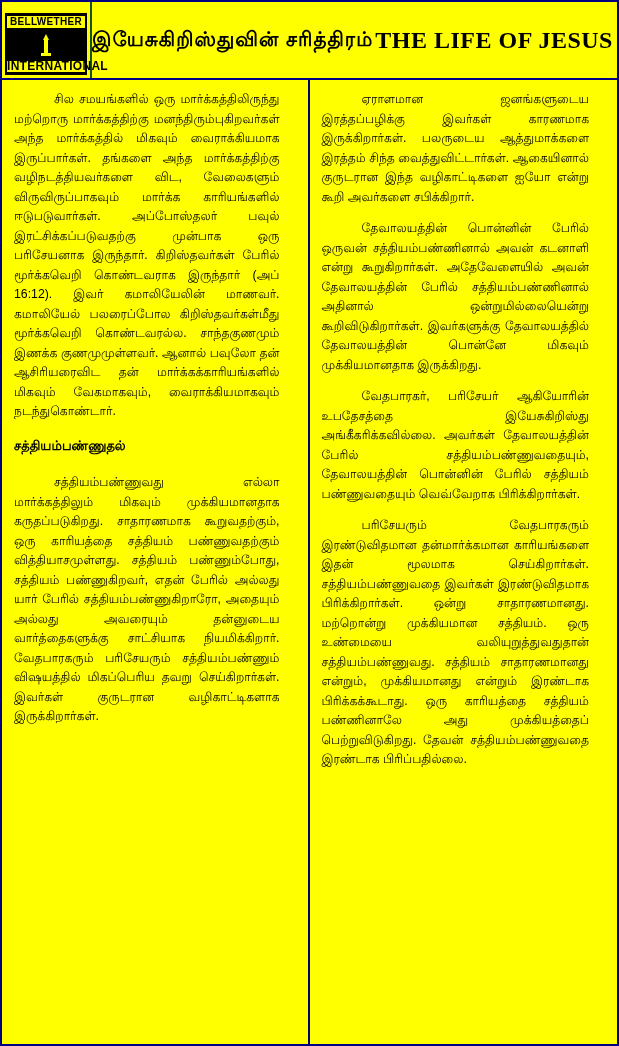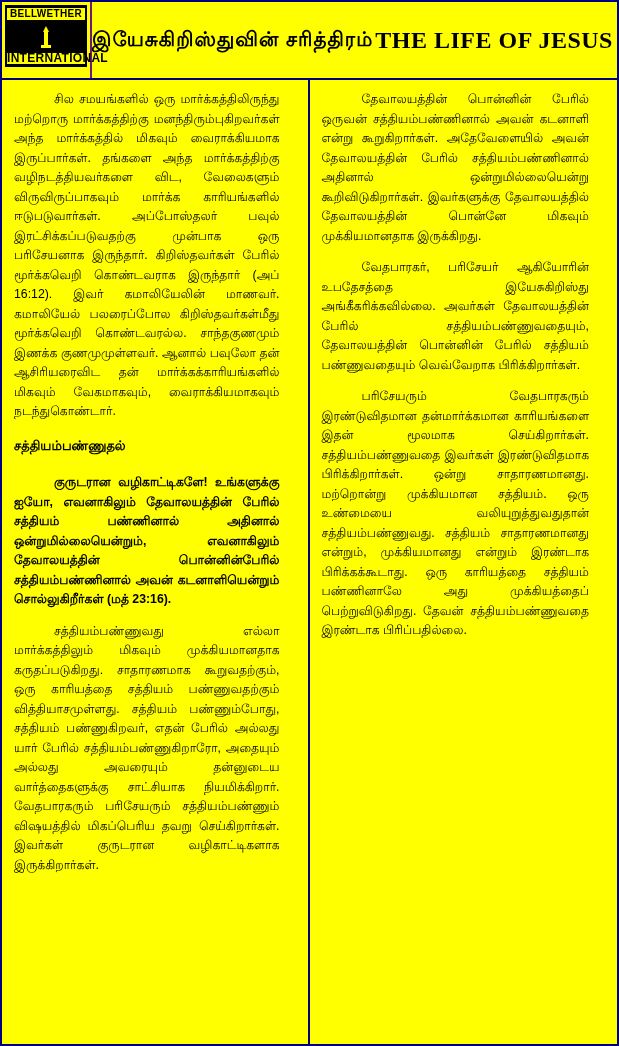--- a/index.html
+++ b/index.html
@@ -23,24 +23,24 @@
   .header {
     position: relative;
     height: 78px;
     border-bottom: 2px solid #000080;
     box-sizing: border-box;
     display: flex;
     align-items: stretch;
   }
   .logo-box {
     width: 112px;
-    border-right: 2px solid #701a75;
-    box-sizing: border-box;
-    display: flex;
-    align-items: flex-start;
+    border-right: 2px solid #14532d;
+    box-sizing: border-box;
+    display: flex;
+    align-items: flex-end;
     justify-content: center;
     padding: 3px;
   }
   .logo-inner {
     width: 82px;
     height: 62px;
     background: #000000;
     color: #ffff00;
     display: flex;
     flex-direction: column;
@@ -198,25 +198,25 @@
       </div>
     </div>
 
   </div>
 
   <div class="body-wrap">
 
     <div class="col left">
       <p class="para">சில சமயங்களில் ஒரு மார்க்கத்திலிருந்து மற்றொரு மார்க்கத்திற்கு மனந்திரும்புகிறவர்கள் அந்த மார்க்கத்தில் மிகவும் வைராக்கியமாக இருப்பார்கள். தங்களை அந்த மார்க்கத்திற்கு வழிநடத்தியவர்களை விட, வேலைகளும் விருவிருப்பாகவும் மார்க்க காரியங்களில் ஈடுபடுவார்கள். அப்போஸ்தலர் பவுல் இரட்சிக்கப்படுவதற்கு முன்பாக ஒரு பரிசேயனாக இருந்தார். கிறிஸ்தவர்கள் பேரில் மூர்க்கவெறி கொண்டவராக இருந்தார் (அப் 16:12). இவர் கமாலியேலின் மாணவர். கமாலியேல் பலரைப்போல கிறிஸ்தவர்கள்மீது மூர்க்கவெறி கொண்டவரல்ல. சாந்தகுணமும் இணக்க குணமுமுள்ளவர். ஆனால் பவுலோ தன் ஆசிரியரைவிட தன் மார்க்கக்காரியங்களில் மிகவும் வேகமாகவும், வைராக்கியமாகவும் நடந்துகொண்டார்.</p>
       <h2 class="subhead">சத்தியம்பண்ணுதல்</h2>
-      <p class="quote">குருடரான வழிகாட்டிகளே! உங்களுக்கு ஐயோ, எவனாகிலும் தேவாலயத்தின் பேரில் சத்தியம் பண்ணினால் அதினால் ஒன்றுமில்லையென்றும், எவனாகிலும் தேவாலயத்தின் பொன்னின்பேரில் சத்தியம்பண்ணினால் அவன் கடனாளியென்றும் சொல்லுகிறீர்கள் (மத் 23:16).</p>
       <p class="para">சத்தியம்பண்ணுவது எல்லா மார்க்கத்திலும் மிகவும் முக்கியமானதாக கருதப்படுகிறது. சாதாரணமாக கூறுவதற்கும், ஒரு காரியத்தை சத்தியம் பண்ணுவதற்கும் வித்தியாசமுள்ளது. சத்தியம் பண்ணும்போது, சத்தியம் பண்ணுகிறவர், எதன் பேரில் அல்லது யார் பேரில் சத்தியம்பண்ணுகிறாரோ, அதையும் அல்லது அவரையும் தன்னுடைய வார்த்தைகளுக்கு சாட்சியாக நியமிக்கிறார். வேதபாரகரும் பரிசேயரும் சத்தியம்பண்ணும் விஷயத்தில் மிகப்பெரிய தவறு செய்கிறார்கள். இவர்கள் குருடரான வழிகாட்டிகளாக இருக்கிறார்கள்.</p>
     </div>
 
     <div class="col right">
+      <p class="para">ஏராளமான ஜனங்களுடைய இரத்தப்பழிக்கு இவர்கள் காரணமாக இருக்கிறார்கள். பலருடைய ஆத்துமாக்களை இரத்தம் சிந்த வைத்துவிட்டார்கள். ஆகையினால் குருடரான இந்த வழிகாட்டிகளை ஐயோ என்று கூறி அவர்களை சபிக்கிறார்.</p>
       <p class="para">தேவாலயத்தின் பொன்னின் பேரில் ஒருவன் சத்தியம்பண்ணினால் அவன் கடனாளி என்று கூறுகிறார்கள். அதேவேளையில் அவன் தேவாலயத்தின் பேரில் சத்தியம்பண்ணினால் அதினால் ஒன்றுமில்லையென்று கூறிவிடுகிறார்கள். இவர்களுக்கு தேவாலயத்தில் தேவாலயத்தின் பொன்னே மிகவும் முக்கியமானதாக இருக்கிறது.</p>
       <p class="para">வேதபாரகர், பரிசேயர் ஆகியோரின் உபதேசத்தை இயேசுகிறிஸ்து அங்கீகரிக்கவில்லை. அவர்கள் தேவாலயத்தின் பேரில் சத்தியம்பண்ணுவதையும், தேவாலயத்தின் பொன்னின் பேரில் சத்தியம் பண்ணுவதையும் வெவ்வேறாக பிரிக்கிறார்கள்.</p>
       <p class="para">பரிசேயரும் வேதபாரகரும் இரண்டுவிதமான தன்மார்க்கமான காரியங்களை இதன் மூலமாக செய்கிறார்கள். சத்தியம்பண்ணுவதை இவர்கள் இரண்டுவிதமாக பிரிக்கிறார்கள். ஒன்று சாதாரணமானது. மற்றொன்று முக்கியமான சத்தியம். ஒரு உண்மையை வலியுறுத்துவதுதான் சத்தியம்பண்ணுவது. சத்தியம் சாதாரணமானது என்றும், முக்கியமானது என்றும் இரண்டாக பிரிக்கக்கூடாது. ஒரு காரியத்தை சத்தியம் பண்ணினாலே அது முக்கியத்தைப் பெற்றுவிடுகிறது. தேவன் சத்தியம்பண்ணுவதை இரண்டாக பிரிப்பதில்லை.</p>
     </div>
 
   </div>
 
 </div>
 
 </body></html>

